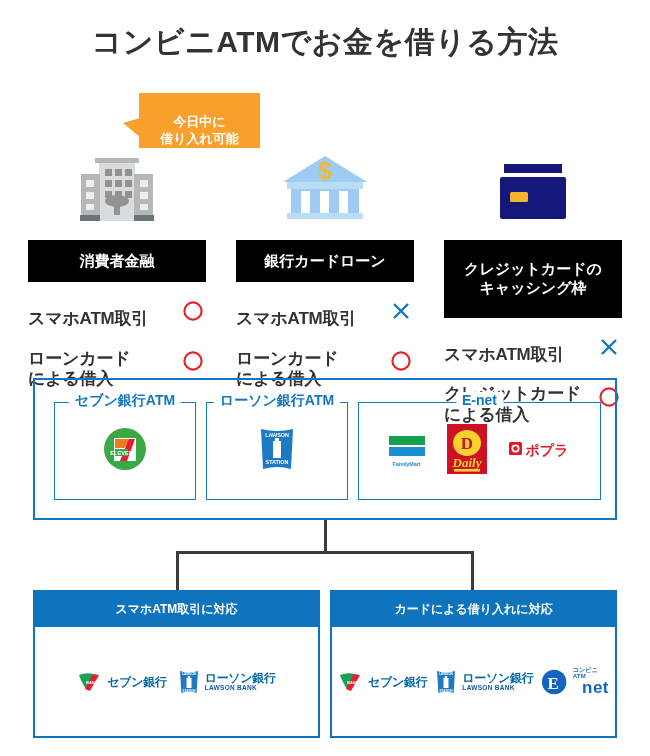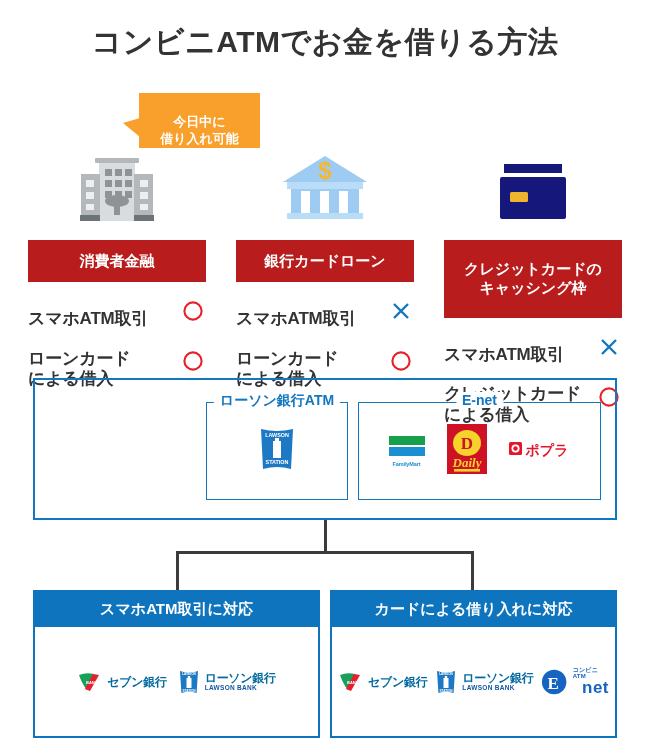--- a/index.html
+++ b/index.html
@@ -42,21 +42,21 @@
   .cols { position: absolute; left: 0; top: 148px; width: 650px; height: 215px; }
   .col { position: absolute; top: 0; width: 178px; }
   .col.c1 { left: 28px; }
   .col.c2 { left: 236px; }
   .col.c3 { left: 444px; }
 
   .icon-wrap { height: 78px; display: flex; align-items: flex-end; justify-content: center; }
 
   .cat-label {
     margin-top: 14px;
-    background: #b91c1c; color: #ffffff;
+    background: #000000; color: #ffffff;
     font-size: 15px; font-weight: bold;
     text-align: center;
     padding: 9px 4px;
     line-height: 1.25;
     min-height: 42px;
     display: flex; align-items: center; justify-content: center;
   }
   .cat-label.two-line { padding: 20px 4px; }
 
   .feat-list { margin-top: 11px; }
@@ -100,21 +100,21 @@
   
   .conn { position: absolute; background: #3b3b3b; }
 
   
   .bottom { position: absolute; left: 33px; top: 590px; width: 584px; height: 148px; }
   .panel { position: absolute; top: 0; width: 287px; height: 148px; border: 2px solid #0d74bd; }
   .panel.p1 { left: 0; }
   .panel.p2 { left: 297px; }
   .panel-head {
     height: 35px; background: #0d74bd; color: #fff;
-    font-size: 15px; font-weight: bold;
+    font-size: 12px; font-weight: bold;
     display: flex; align-items: center; justify-content: center;
   }
   .panel-body {
     height: 109px; display: flex; align-items: center; justify-content: center;
     gap: 10px; padding: 0 6px;
   }
 
   
   .lockup { display: flex; align-items: center; gap: 4px; }
   .lk-text { display: flex; flex-direction: column; line-height: 1; }
@@ -254,20 +254,35 @@
                 <circle cx="11" cy="11" r="8.6" fill="none" stroke="#e8202a" stroke-width="2.1"></circle>
               </svg>
           </span>
         </div>
       </div>
     </div>
   </div>
 
   <div class="atm-box">
 
+    <div class="fs f1">
+      <span class="fs-legend">セブン銀行ATM</span>
+      <div class="fs-body">
+        <span>
+          <svg width="46" height="46" viewBox="0 0 46 46">
+            <circle cx="23" cy="23" r="21" fill="#3aa845"></circle>
+            <rect x="12" y="12" width="22" height="23" fill="#ffffff"></rect>
+            <path d="M13 13 h20 l-11 9 h-9 z" fill="#f07a22"></path>
+            <path d="M27 13 l6 0 -8 22 -7 0 z" fill="#e5202e"></path>
+            <rect x="13" y="23" width="13" height="7" fill="#3aa845"></rect>
+            <text x="19.5" y="28.8" font-family="'Liberation Sans',sans-serif" font-size="5.6" font-weight="bold" fill="#ffffff" text-anchor="middle">ELEVEN</text>
+          </svg>
+        </span>
+      </div>
+    </div>
 
     <div class="fs f2">
       <span class="fs-legend">ローソン銀行ATM</span>
       <div class="fs-body">
         <span>
           <svg width="44" height="48" viewBox="0 0 44 48">
             <path d="M6 4 Q22 8 38 4 L36 44 Q22 40 8 44 Z" fill="#1e79c4"></path>
             <path d="M9 7 Q22 10.5 35 7 L33.4 41 Q22 37.8 10.6 41 Z" fill="#ffffff" opacity="0"></path>
             <path d="M10 8 Q22 11 34 8 L32.6 40 Q22 37 11.4 40 Z" fill="#1e79c4"></path>
             <rect x="18" y="16" width="8" height="17" fill="#ffffff"></rect>

